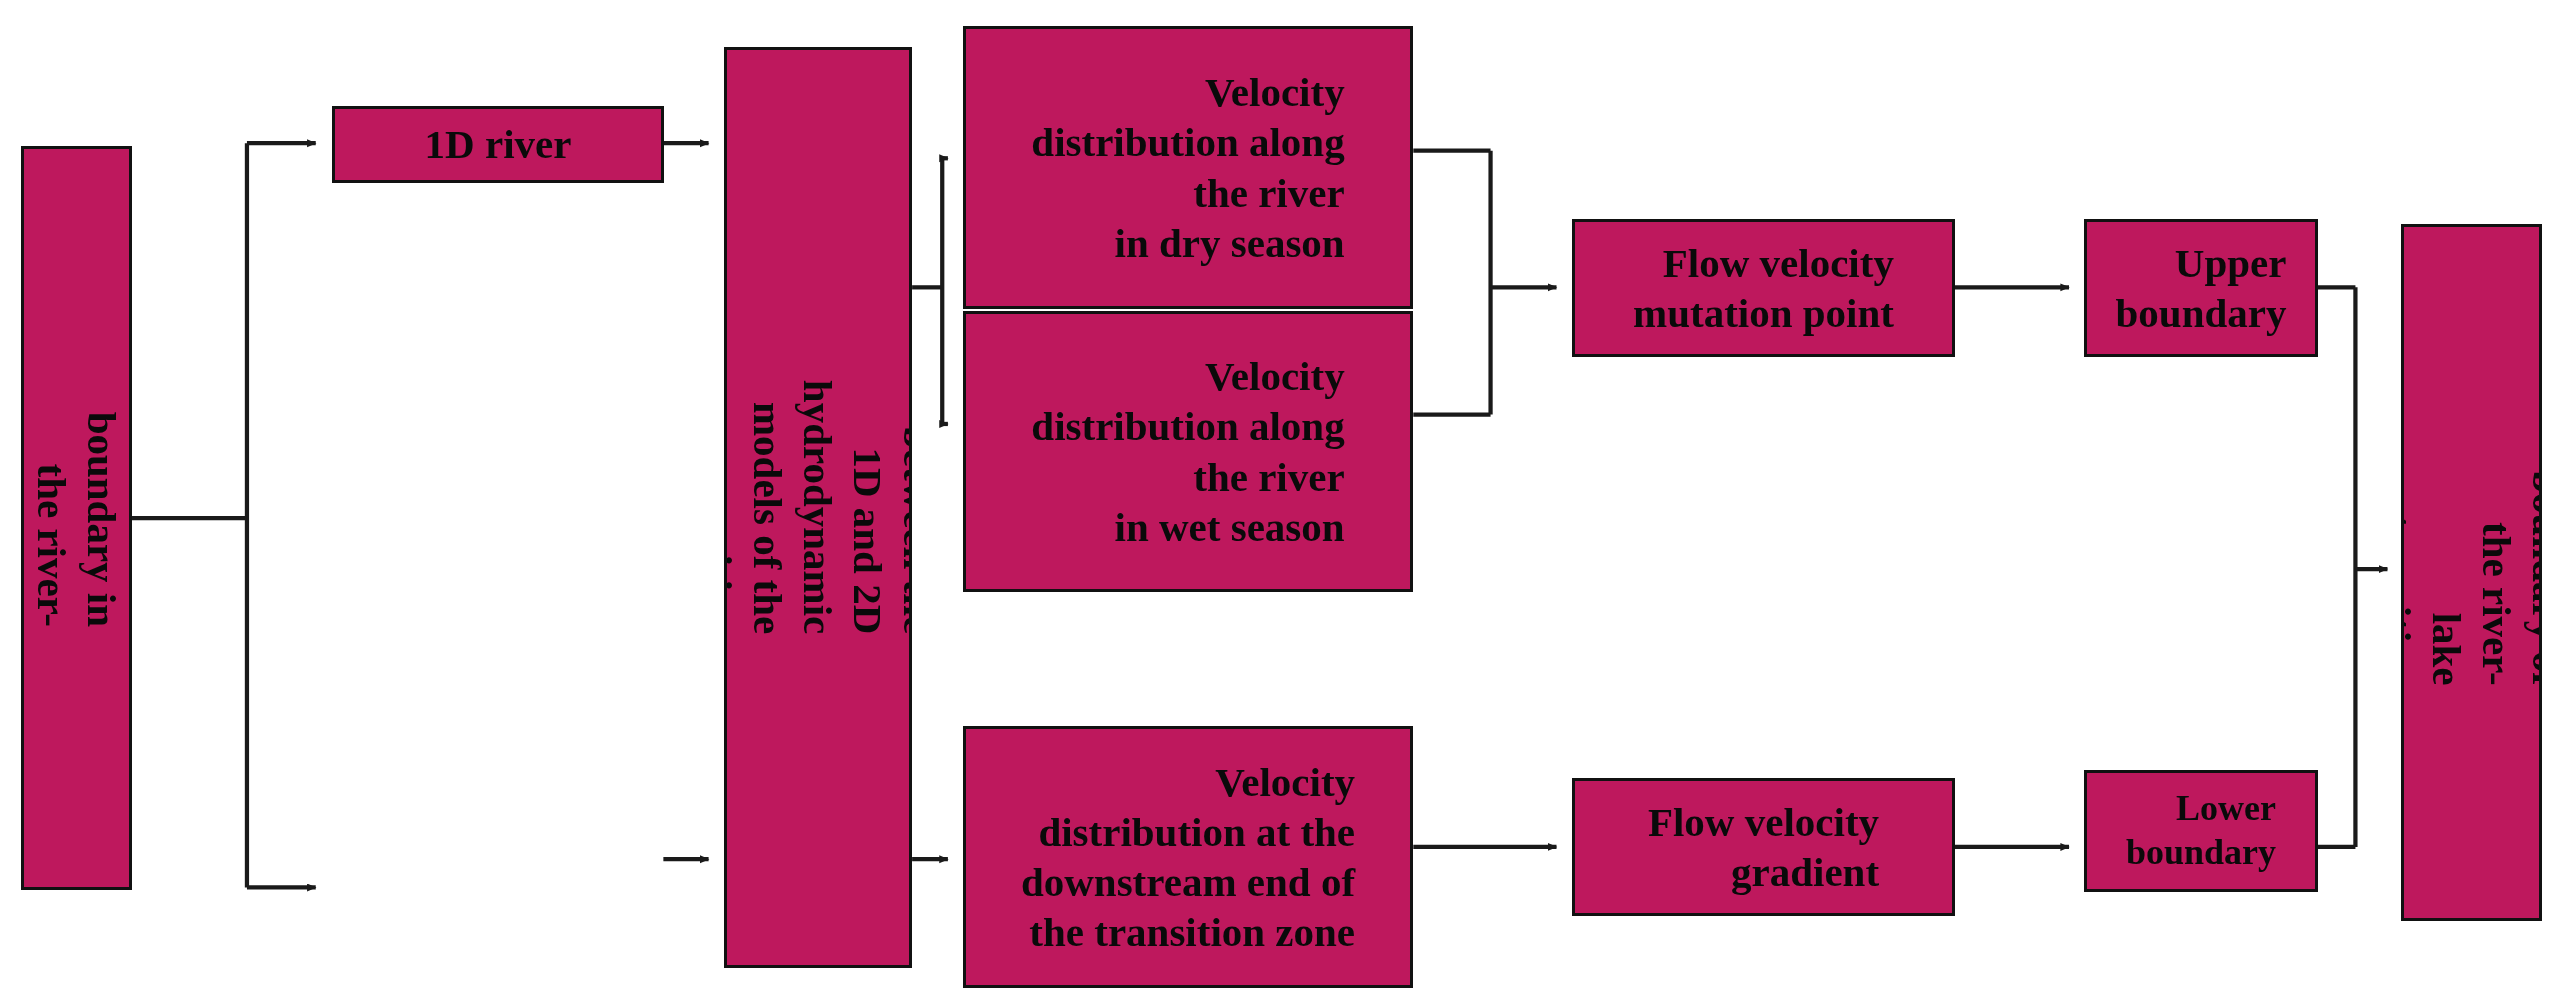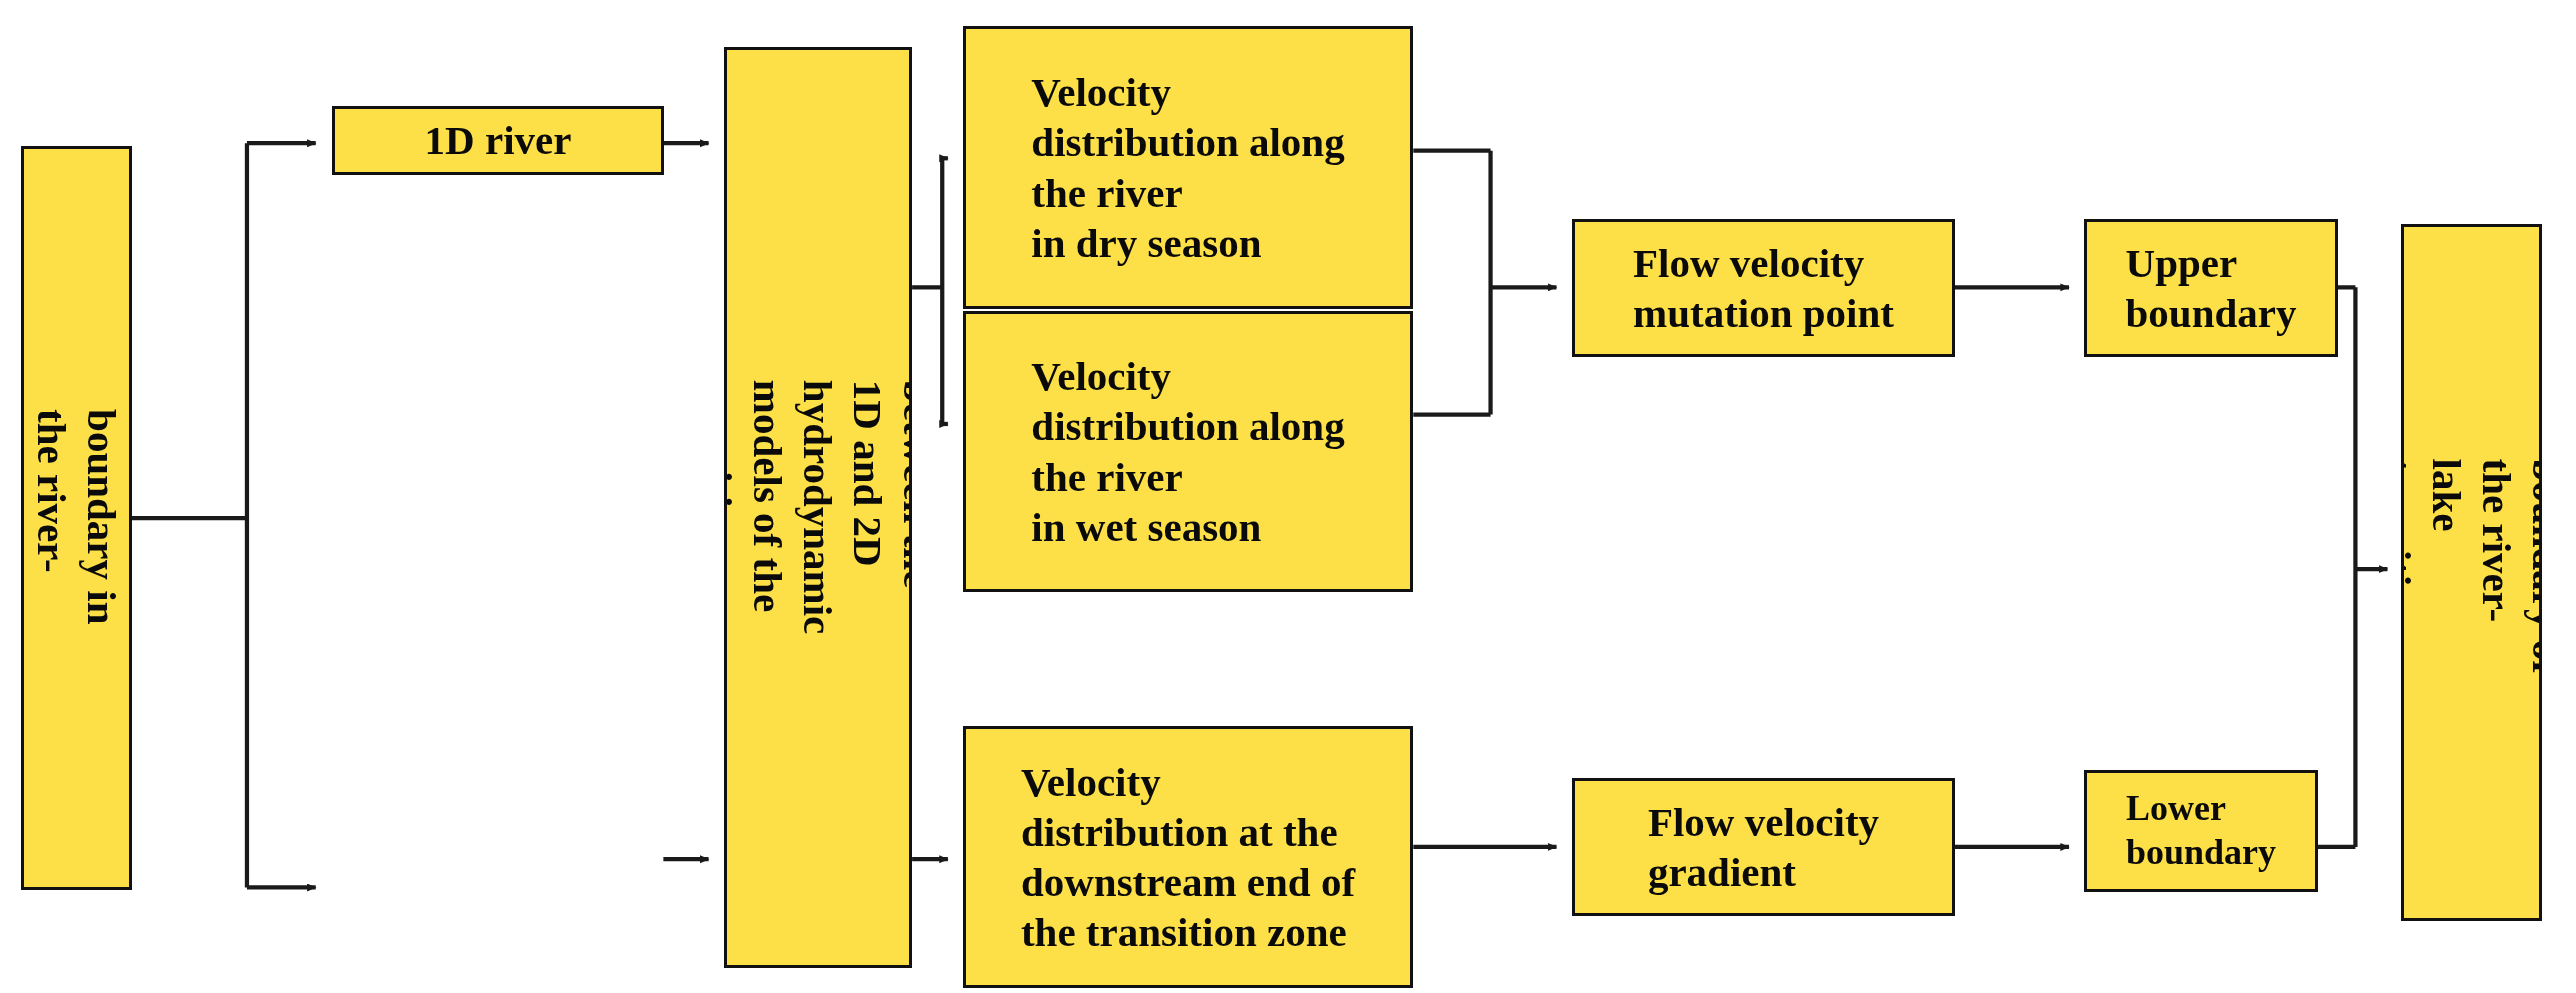--- a/index.html
+++ b/index.html
@@ -19,26 +19,26 @@
     position: absolute;
     left: 0;
     top: 0;
     width: 2576px;
     height: 993px;
     pointer-events: none;
   }
   .node {
     position: absolute;
     border: 3.8px solid #111111;
-    background: #fde047;
+    background: #be185d;
     box-sizing: border-box;
     display: flex;
     align-items: center;
     justify-content: center;
-    text-align: left;
+    text-align: right;
     color: #0a0a0a;
     font-weight: 700;
     line-height: 1.22;
     z-index: 2;
   }
   .node .txt {
     display: block;
     padding: 0 9.4px;
     white-space: pre-line;
   }
@@ -49,34 +49,34 @@
     padding: 0;
   }
   .vnode {
     overflow: hidden;
   }
 
   
   #node-method   { left: 21px;   top: 146px;  width: 111px;  height: 744px;  }
   #node-method .txt  { width: 716px; font-size: 41px; }
 
-  #node-1d       { left: 332px;  top: 106px;  width: 332px;  height: 69px;  font-size: 41px; }
+  #node-1d       { left: 332px;  top: 106px;  width: 332px;  height: 77px;  font-size: 41px; }
   #node-2d       { left: 332px;  top: 822px;  width: 332px;  height: 77px;  font-size: 41px; }
 
   #node-coupling { left: 724px;  top: 47px;   width: 188px;  height: 921px; }
   #node-coupling .txt { width: 886px; font-size: 41px; }
 
   #node-dry      { left: 963px; top: 26px;   width: 450px;  height: 283px; font-size: 41px; }
   #node-wet      { left: 963px; top: 311px;  width: 450px;  height: 281px; font-size: 41px; }
   #node-down     { left: 963px; top: 726px;  width: 450px;  height: 262px; font-size: 41px; }
 
   #node-mut      { left: 1572px; top: 219px;  width: 383px;  height: 138px; font-size: 41px; }
   #node-grad     { left: 1572px; top: 778px;  width: 383px;  height: 138px; font-size: 41px; }
 
-  #node-upper    { left: 2084px; top: 219px;  width: 254px;  height: 138px; font-size: 41px; }
+  #node-upper    { left: 2084px; top: 219px;  width: 234px;  height: 138px; font-size: 41px; }
   #node-lower    { left: 2084px; top: 770px;  width: 234px;  height: 122px; font-size: 36px; }
 
   #node-final    { left: 2401px; top: 224px;  width: 141px;  height: 697px; }
   #node-final .txt { width: 660px; font-size: 41px; }
 </style>
 </head>
 <body>
 
 <div id="canvas">
 

